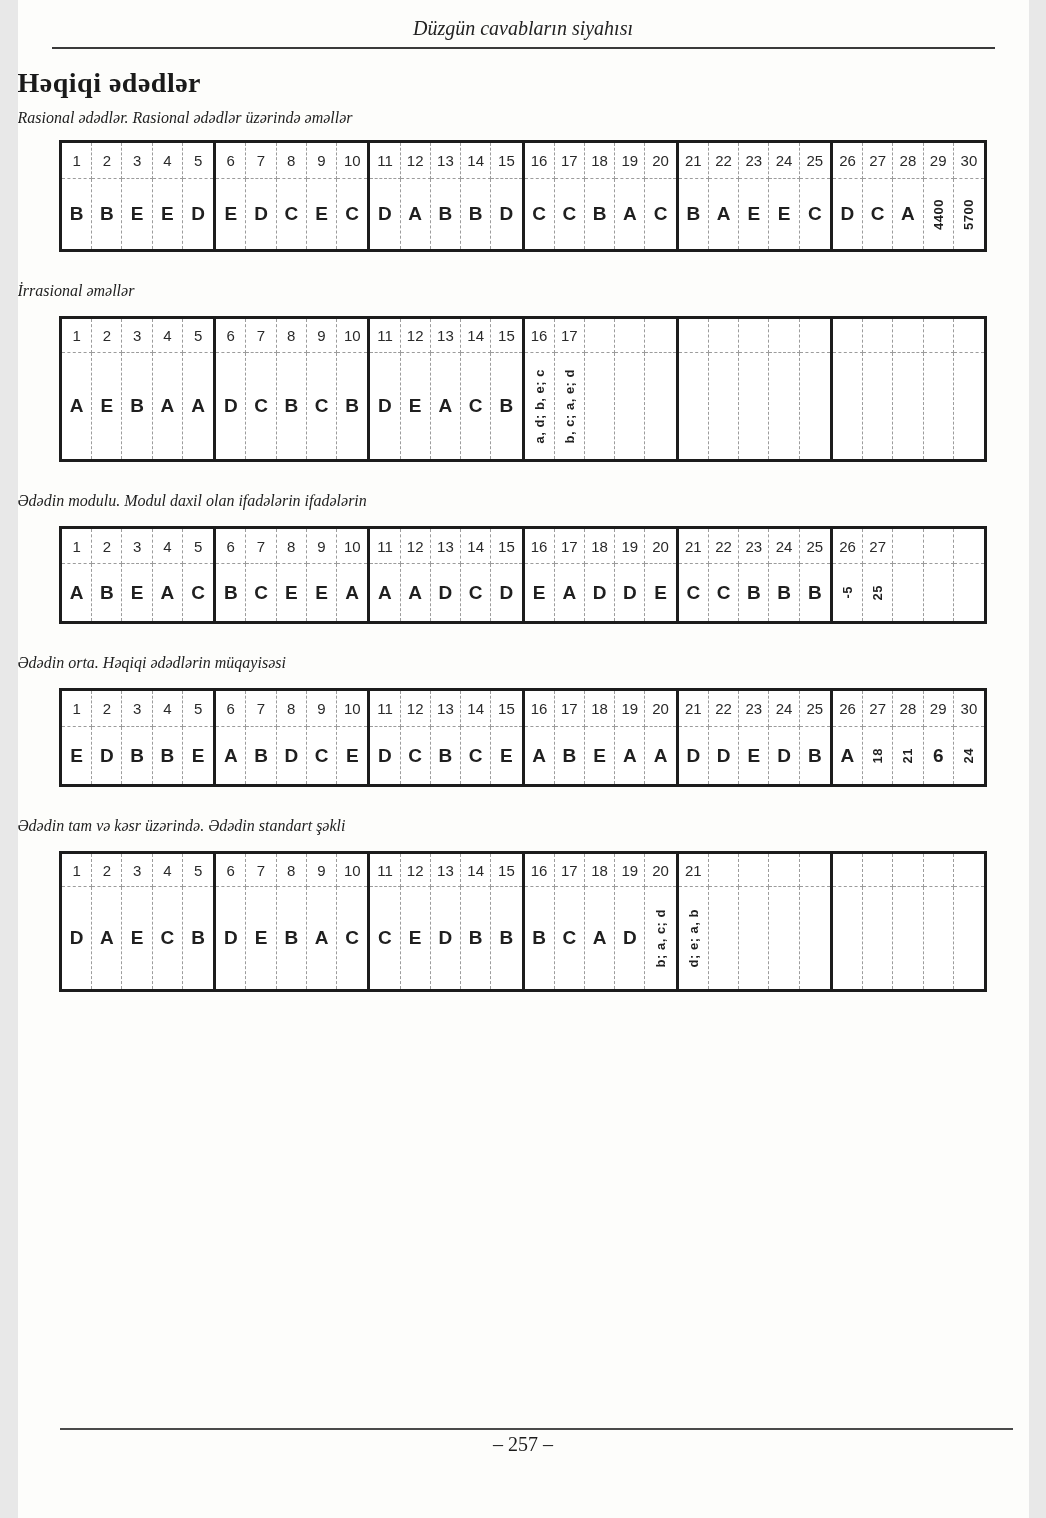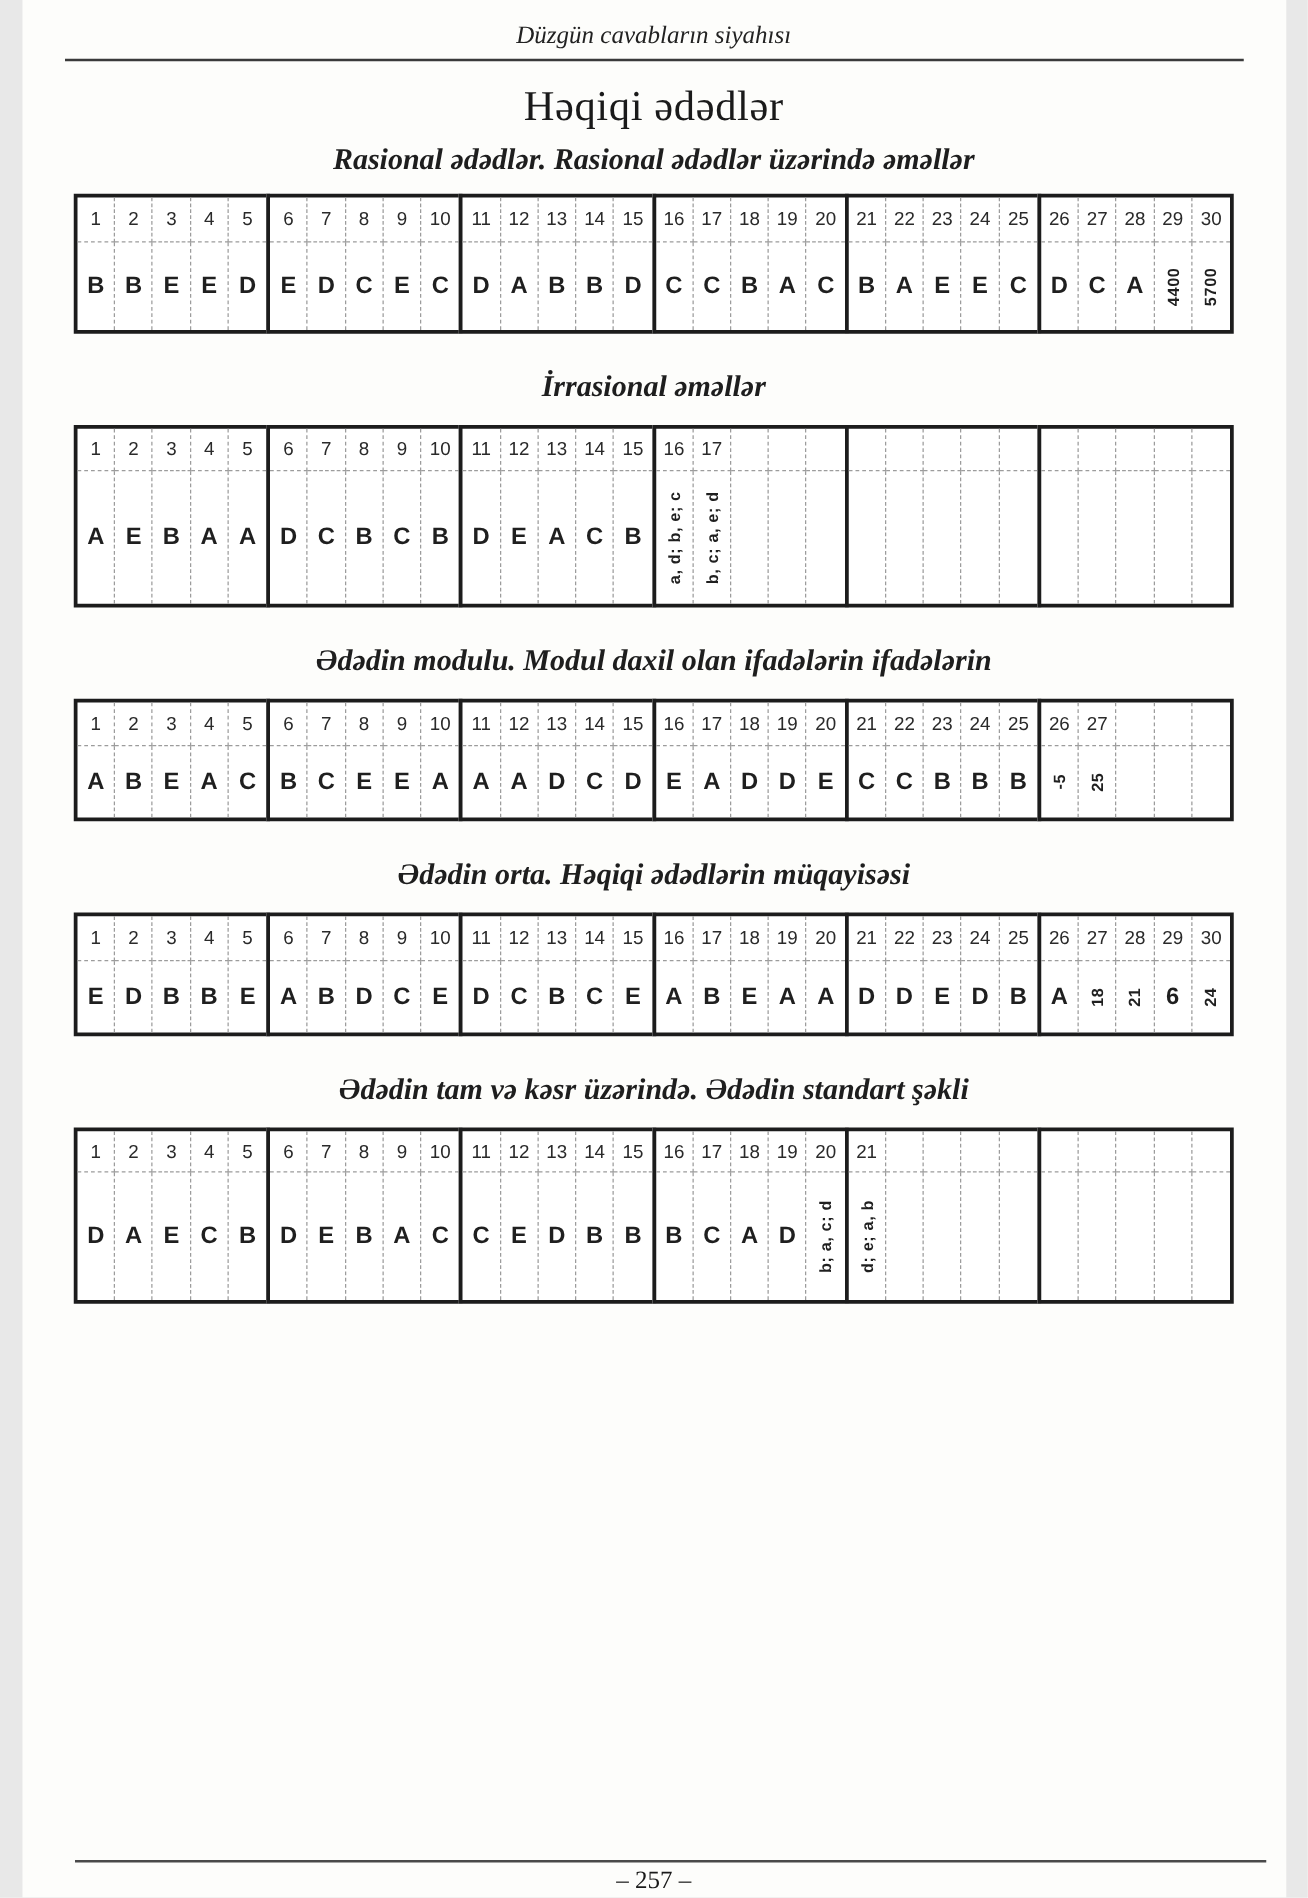--- a/index.html
+++ b/index.html
@@ -20,31 +20,30 @@
     color:#222;
   }
   .head-rule{
     margin:7px 34px 0 34px;
     border:none;
     border-top:2px solid #3a3a3a;
     box-shadow:0 2px 0 -1px #8a8a8a;
   }
   .page-title{
     margin:18px 0 0 0;
-    text-align:center;
-    font-weight:normal;
-    font-size:34px;
+    text-align:left;
+    font-weight:bold;
+    font-size:28px;
     letter-spacing:0.5px;
   }
   .section-title{
-    text-align:center;
+    text-align:left;
     font-style:italic;
-    font-size:24px;
+    font-size:16px;
     color:#1e1e1e;
-    font-weight:bold;
   }
   .st-first{margin:10px 0 13px 0;}
   .st-next{margin:30px 0 16px 0;}
   
   .anskey{
     display:flex;
     width:928px;
     margin:0 auto;
   }
   .tgroup{
@@ -77,21 +76,21 @@
   .rot{
     writing-mode:vertical-rl;
     transform:rotate(180deg);
     font-size:13px;
     font-weight:bold;
     white-space:nowrap;
     letter-spacing:0.5px;
   }
   
   .footer{
-    position:absolute;left:0;right:0;top:1488px;
+    position:absolute;left:0;right:0;top:1428px;
   }
   .foot-rule{
     margin:0 16px 0 42px;
     border:none;
     border-top:2px solid #4a4a4a;
   }
   .page-number{
     margin-top:3px;
     text-align:center;
     font-size:20px;

